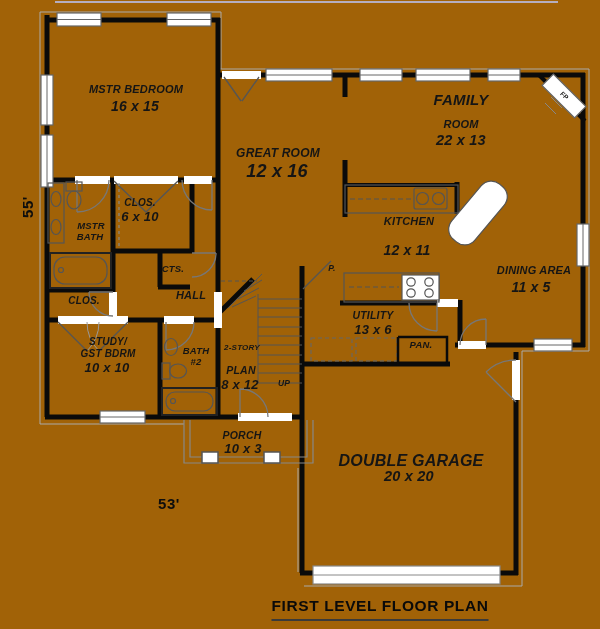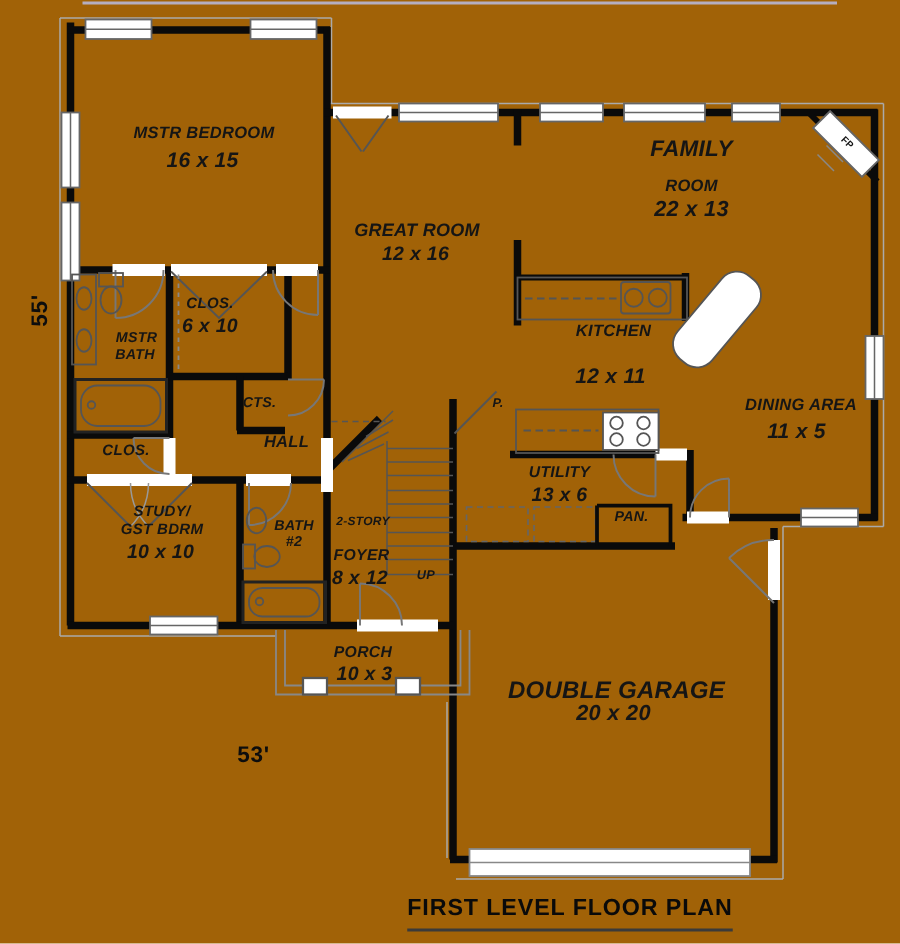--- a/index.html
+++ b/index.html
@@ -170,42 +170,42 @@
 
   <g>
     <rect x="313" y="566" width="187" height="18" fill="#ffffff" stroke="#888" stroke-width="1.2"></rect>
     <path d="M313,575 H500" stroke="#888" stroke-width="1" fill="none"></path>
   </g>
 </svg>
 
   <div class="lbl" style="left:136px;top:84px;font-size:11px">MSTR BEDROOM</div>
   <div class="lbl" style="left:135px;top:99px;font-size:14px">16 x 15</div>
   <div class="lbl" style="left:278px;top:147px;font-size:12px">GREAT ROOM</div>
-  <div class="lbl" style="left:277px;top:162px;font-size:13px">12 x 16</div>
+  <div class="lbl" style="left:277px;top:162px;font-size:18px">12 x 16</div>
   <div class="lbl" style="left:461px;top:92px;font-size:15px">FAMILY</div>
   <div class="lbl" style="left:461px;top:119px;font-size:11px">ROOM</div>
   <div class="lbl" style="left:461px;top:133px;font-size:14.5px">22 x 13</div>
   <div class="lbl" style="left:409px;top:216px;font-size:11px">KITCHEN</div>
   <div class="lbl" style="left:407px;top:243px;font-size:14px">12 x 11</div>
   <div class="lbl" style="left:534px;top:265px;font-size:11px">DINING AREA</div>
   <div class="lbl" style="left:531px;top:280px;font-size:14px">11 x 5</div>
   <div class="lbl" style="left:91px;top:221px;font-size:9.5px">MSTR</div>
   <div class="lbl" style="left:90px;top:232px;font-size:9.5px">BATH</div>
   <div class="lbl" style="left:140px;top:198px;font-size:10px">CLOS.</div>
   <div class="lbl" style="left:140px;top:210px;font-size:13px">6 x 10</div>
   <div class="lbl" style="left:173px;top:264px;font-size:9.5px">CTS.</div>
   <div class="lbl" style="left:191px;top:290px;font-size:11px">HALL</div>
   <div class="lbl" style="left:84px;top:296px;font-size:10px">CLOS.</div>
   <div class="lbl" style="left:108px;top:337px;font-size:10px">STUDY/</div>
   <div class="lbl" style="left:108px;top:349px;font-size:10px">GST BDRM</div>
   <div class="lbl" style="left:107px;top:361px;font-size:13px">10 x 10</div>
   <div class="lbl" style="left:196px;top:346px;font-size:9.5px">BATH</div>
   <div class="lbl" style="left:196px;top:357px;font-size:9.5px">#2</div>
   <div class="lbl" style="left:242px;top:344px;font-size:8px">2-STORY</div>
-  <div class="lbl" style="left:241px;top:365px;font-size:10.5px">FOYER</div>
+  <div class="lbl" style="left:241px;top:365px;font-size:10.5px">PLAN</div>
   <div class="lbl" style="left:240px;top:378px;font-size:13px">8 x 12</div>
   <div class="lbl" style="left:284px;top:379px;font-size:8.5px">UP</div>
   <div class="lbl" style="left:242px;top:430px;font-size:10.5px">PORCH</div>
   <div class="lbl" style="left:243px;top:442px;font-size:13px">10 x 3</div>
   <div class="lbl" style="left:373px;top:310px;font-size:10.5px">UTILITY</div>
   <div class="lbl" style="left:373px;top:323px;font-size:13px">13 x 6</div>
   <div class="lbl" style="left:421px;top:340px;font-size:9.5px">PAN.</div>
   <div class="lbl" style="left:411px;top:453px;font-size:16px">DOUBLE GARAGE</div>
   <div class="lbl" style="left:409px;top:469px;font-size:14.5px">20 x 20</div>
   <div class="lbl" style="left:332px;top:264px;font-size:8.5px">P.</div>

